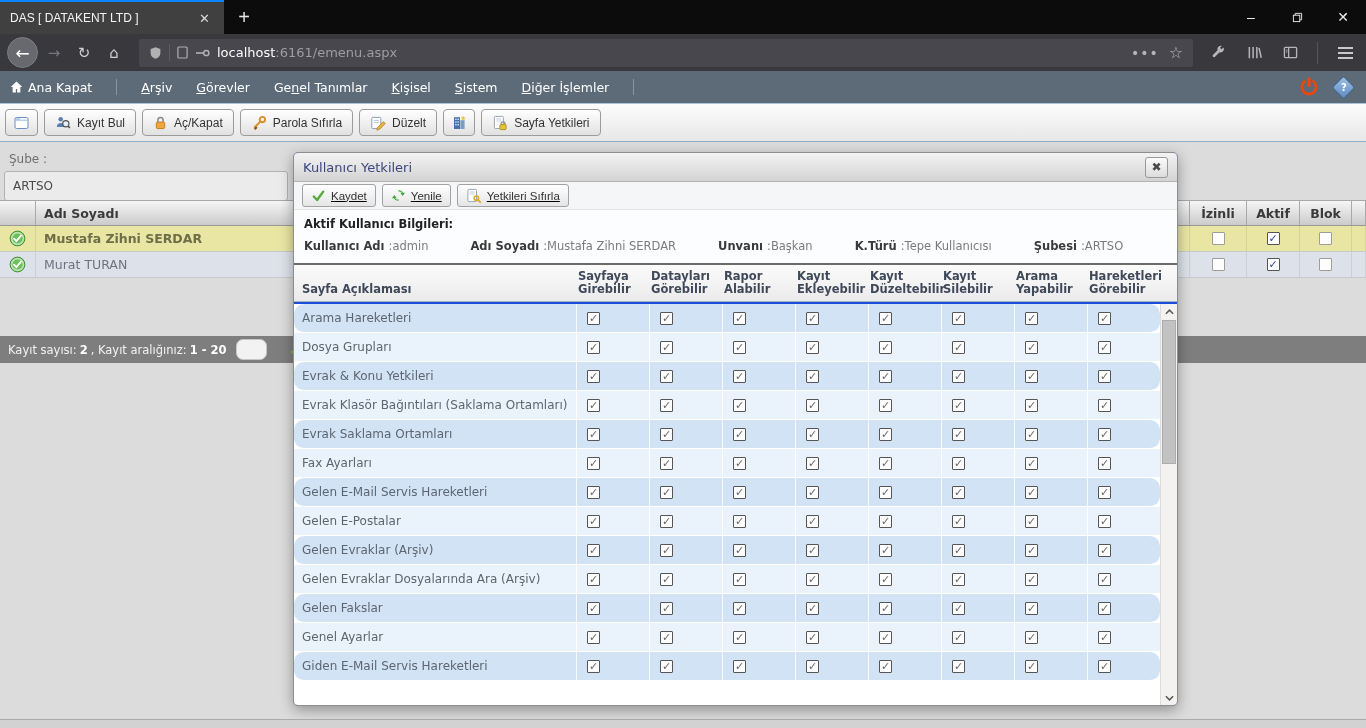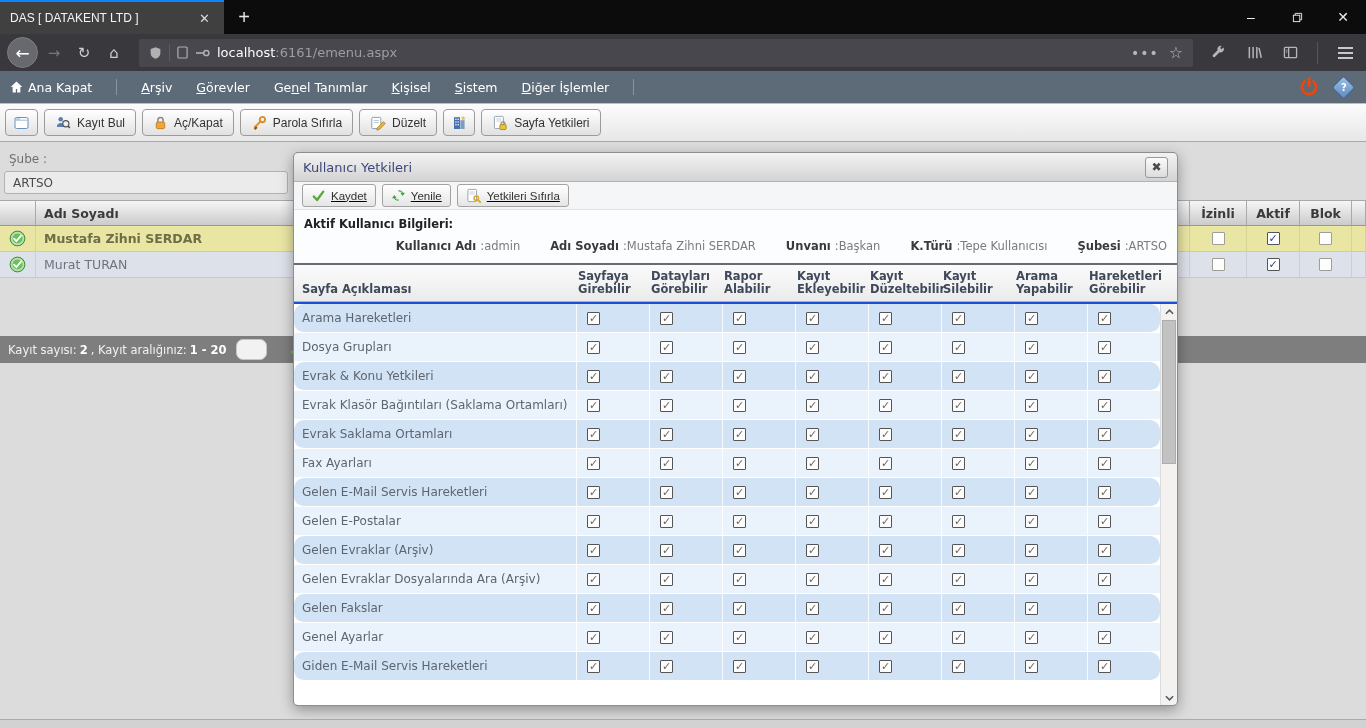--- a/index.html
+++ b/index.html
@@ -40,21 +40,21 @@
   .help-icon i{transform:rotate(-45deg);font-style:normal;color:#fff;font-size:10px;font-weight:bold;}
 
   
   .apptoolbar{height:39px;background:linear-gradient(#fcfcfc,#e7e7e7);border-top:1px solid #aac2d8;border-bottom:1px solid #8fb0cc;display:flex;align-items:center;padding:9px 5px;gap:6px;}
   .tb-btn{height:27px;border:1px solid #9b9b9b;border-radius:4px;background:linear-gradient(#ffffff,#e1e1e1);display:flex;align-items:center;gap:6px;padding:0 10px;font-size:12px;color:#333;box-shadow:inset 0 1px 0 rgba(255,255,255,.8);}
   .tb-btn.icon-only{padding:0 7px;}
 
   
   .content{position:absolute;top:142px;left:0;right:0;bottom:0;background:#dcdcdc;}
   .sube-label{position:absolute;left:9px;top:10px;font-size:12px;color:#6f6f6f;}
-  .sube-box{position:absolute;left:4px;top:29px;width:284px;height:23px;background:#ebebeb;border:1px solid #b2b2b2;border-radius:3px;font-size:12px;color:#4a4a4a;display:flex;align-items:center;padding-left:8px;}
+  .sube-box{position:absolute;left:4px;top:29px;width:284px;height:30px;background:#ebebeb;border:1px solid #b2b2b2;border-radius:3px;font-size:12px;color:#4a4a4a;display:flex;align-items:center;padding-left:8px;}
 
   .user-table{position:absolute;left:0;top:58px;right:0;}
   .ut-row{display:grid;grid-template-columns:36px 1fr 57px 53px 52px 14px;}
   .ut-head{height:26px;background:linear-gradient(#f6f6f6,#cbcbcb);border-top:1px solid #a8a8a8;border-bottom:1px solid #989898;font-weight:bold;font-size:12.5px;color:#3a3a3a;}
   .ut-head .cell{border-right:1px solid #a9a9a9;}
   .cell{display:flex;align-items:center;}
   .name-cell{padding-left:8px;}
   .center-cell{justify-content:center;}
   .ut-datarow{height:26px;border-bottom:1px solid #c9c9c9;font-size:12.5px;}
   .ut-datarow .cell{border-right:1px solid rgba(0,0,0,.08);}
@@ -66,21 +66,21 @@
   .pg-icon{margin-left:22px;display:flex;align-items:center;}
 
   
   .modal{position:absolute;left:293px;top:10px;width:885px;height:554px;background:#1d4ed8;border:1px solid #8e8e8e;border-radius:5px;box-shadow:0 4px 14px rgba(0,0,0,.35);overflow:hidden;}
   .m-header{height:29px;background:linear-gradient(#f3f3f3,#d3d3d3);border-bottom:1px solid #b3b3b3;display:flex;align-items:center;padding:0 9px;font-size:13px;color:#3c477c;}
   .m-close{margin-left:auto;width:23px;height:21px;border:1px solid #999;border-radius:3px;background:linear-gradient(#fbfbfb,#dcdcdc);color:#4a4a4a;display:flex;align-items:center;justify-content:center;font-size:12px;font-weight:bold;}
   .m-toolbar{height:28px;background:#f5f6f8;display:flex;align-items:center;gap:6px;padding:0 8px;border-bottom:1px solid #e4e4e4;text-decoration:underline;}
   .m-btn{height:23px;border:1px solid #a2a2a2;border-radius:3px;background:linear-gradient(#ffffff,#e5e5e5);font-size:11.5px;color:#333;display:flex;align-items:center;gap:5px;padding:0 8px;}
   .m-info{height:55px;background:#fcfdff;padding:7px 10px 0;border-bottom:2px solid #6b6b6b;}
   .m-info-head{font-size:11.5px;font-weight:bold;color:#222;}
-  .m-fields{margin-top:8px;display:flex;gap:30px;font-size:11.5px;justify-content:flex-end;}
+  .m-fields{margin-top:8px;display:flex;gap:42px;font-size:11.5px;}
   .f-item{display:flex;}
   .f-label{font-weight:bold;color:#3a3a3a;}
   .f-value{color:#7b7b7b;}
   .m-thead{height:37px;display:grid;grid-template-columns:282px repeat(8,73px) 1fr;background:linear-gradient(#fbfbfb,#ebebeb);border-bottom:1px solid #9fb6c9;font-size:11.5px;font-weight:bold;color:#40495a;}
   .th-first{display:flex;align-items:flex-end;padding:0 0 5px 8px;}
   .th-cell{display:flex;align-items:center;line-height:1.15;padding-left:2px;}
   .m-body{position:absolute;top:151px;left:0;right:17px;bottom:0;overflow:hidden;background:#fff;}
   .p-row{display:grid;grid-template-columns:282px repeat(8,73px) 1fr;min-height:29px;border-bottom:1px solid #fff;}
   .p-row.odd{background:#d2e3f5;border-radius:10px;}
   .p-row.even{background:#eaf3fc;}

